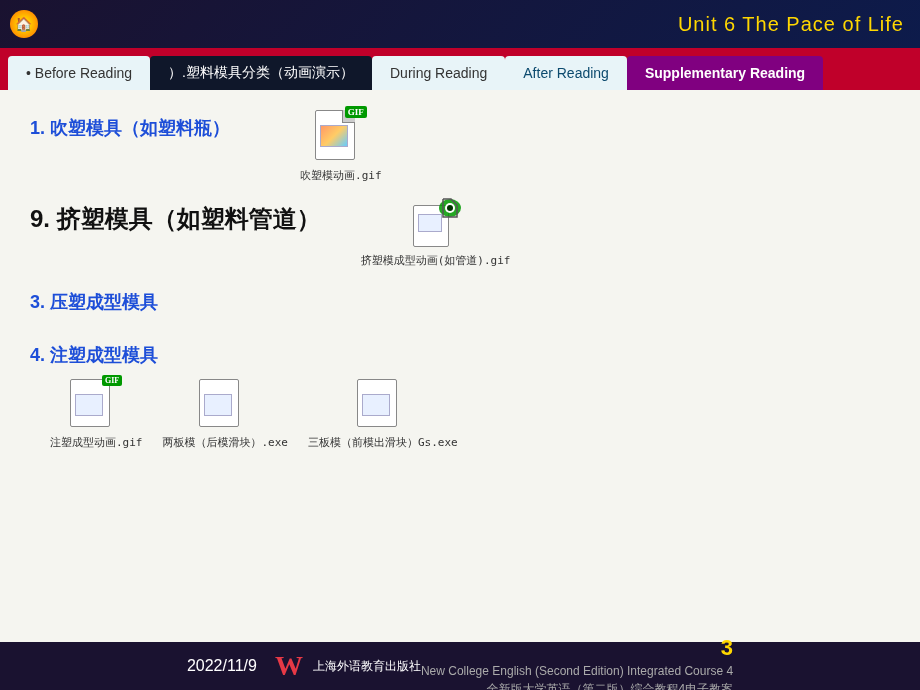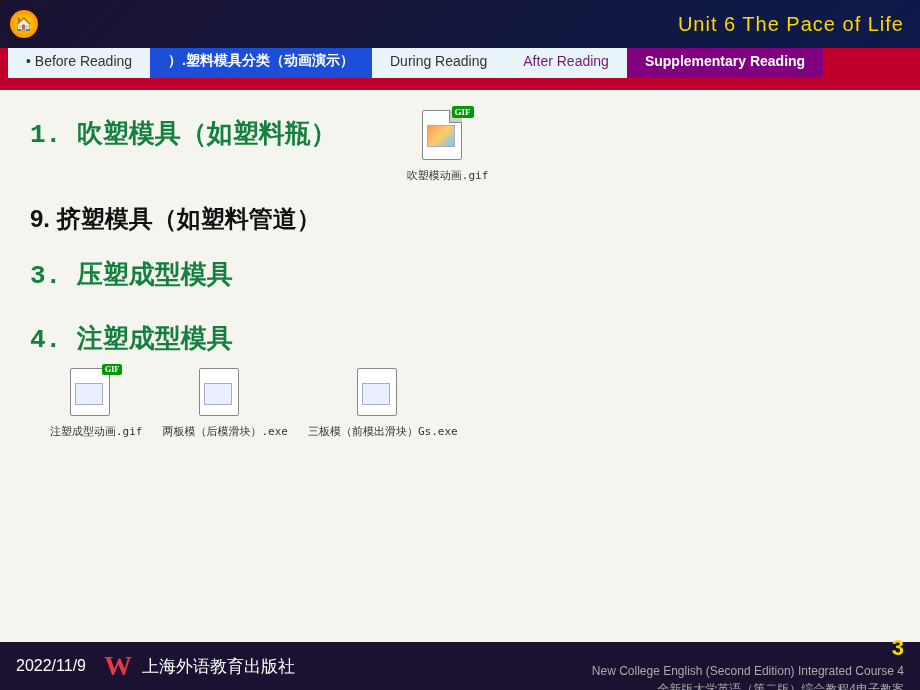--- a/index.html
+++ b/index.html
@@ -44,52 +44,52 @@
       font-family: Arial, sans-serif;
       letter-spacing: 1px;
     }
 
     
     .nav-tabs {
       background: #c0002a;
       height: 42px;
       display: flex;
       align-items: flex-end;
-      padding: 12px 8px;
+      padding: 0 8px;
       gap: 0;
     }
     .tab {
       padding: 6px 18px;
       font-size: 14px;
       font-family: Arial, 'SimHei', sans-serif;
       cursor: pointer;
       border-radius: 4px 4px 0 0;
       white-space: nowrap;
       height: 34px;
       display: flex;
       align-items: center;
     }
     .tab-before {
       background: #e8f4f8;
       color: #333;
     }
     .tab-popup {
-      background: #1d4ed8;
+      background: #0f172a;
       color: white;
-      font-weight: bold;
+      font-weight: normal;
       justify-content: center;
     }
     .tab-during {
       background: #e8f4f8;
       color: #333;
       text-align: right;
     }
     .tab-after {
       background: #e8f4f8;
-      color: #701a75;
+      color: #0c4a6e;
     }
     .tab-supplementary {
       background: #800080;
       color: white;
       font-weight: bold;
     }
 
     
     .main-content {
       background: #f5f5f0;
@@ -167,21 +167,21 @@
       font-family: 'SimSun', monospace;
       white-space: nowrap;
     }
 
     
     .footer {
       background: #1a1230;
       height: 48px;
       display: flex;
       align-items: center;
-      justify-content: space-between;
+      justify-content: center;
       padding: 0 16px;
       position: absolute;
       bottom: 0;
       left: 0;
       right: 0;
     }
     .footer-left {
       display: flex;
       align-items: center;
       gap: 10px;
@@ -193,21 +193,21 @@
     }
     .footer-logo-w {
       color: #e63946;
       font-size: 28px;
       font-weight: bold;
       font-family: serif;
       margin-left: 8px;
     }
     .footer-publisher {
       color: white;
-      font-size: 17px;
+      font-size: 12px;
       font-family: Liberation Sans, sans-serif;
     }
     .footer-right {
       text-align: right;
     }
     .footer-page {
       color: #ffd700;
       font-size: 22px;
       font-weight: bold;
       font-family: Arial, sans-serif;
@@ -219,24 +219,24 @@
       font-family: 'SimSun', sans-serif;
     }
 
     
     .s1 { display: flex; align-items: flex-start; gap: 30px; }
     .s2 { display: flex; align-items: flex-start; gap: 30px; }
     .s3 { display: flex; align-items: flex-start; gap: 30px; }
     .s4 { display: flex; align-items: flex-start; gap: 20px; }
 
     .section-text-large {
-      font-size: 26px;
+      font-size: 18px;
       font-weight: bold;
-      color: #15803d;
-      font-family: Liberation Mono, monospace;
+      color: #1d4ed8;
+      font-family: Liberation Sans, sans-serif;
       margin-top: 6px;
     }
 
     .section-text-bold {
       font-size: 24px;
       font-weight: 900;
       color: #111;
       font-family: 'SimHei', sans-serif;
       margin-top: 4px;
     }
@@ -292,20 +292,37 @@
           <span class="gif-badge">GIF</span>
         </div>
         <span class="file-label">吹塑模动画.gif</span>
       </div>
     </div>
   </div>
 
   <div class="content-section">
     <div class="s2">
       <span class="section-text-bold">9.  挤塑模具（如塑料管道）</span>
+      <div style="display:flex; flex-direction:column; align-items:center; margin-left:10px; margin-top:-4px;">
+
+        <div style="position:relative; width:54px; height:54px; margin-bottom:4px;">
+
+          <div style="position:absolute; left:4px; top:10px; width:36px; height:42px; background:white; border:1.5px solid #888; border-radius:2px;">
+            <div style="position:absolute; top:8px; left:4px; width:24px; height:18px; background:#e8f0ff; border:1px solid #aac;"></div>
+          </div>
+
+          <svg style="position:absolute; right:0; top:0; width:26px; height:26px;" viewBox="0 0 26 26">
+            <ellipse cx="13" cy="13" rx="11" ry="9" fill="#009900" opacity="0.85"></ellipse>
+            <ellipse cx="13" cy="13" rx="5" ry="5" fill="white"></ellipse>
+            <ellipse cx="13" cy="13" rx="3" ry="3" fill="#003300"></ellipse>
+            <polyline points="6,4 14,4 20,10 20,22 6,22 6,4" fill="none" stroke="#555" stroke-width="1.5"></polyline>
+          </svg>
+        </div>
+        <span class="file-label">挤塑模成型动画(如管道).gif</span>
+      </div>
     </div>
   </div>
 
   <div class="content-section">
     <div class="s3">
       <span class="section-text-large">3.  压塑成型模具</span>
     </div>
   </div>
 
   <div class="content-section">

